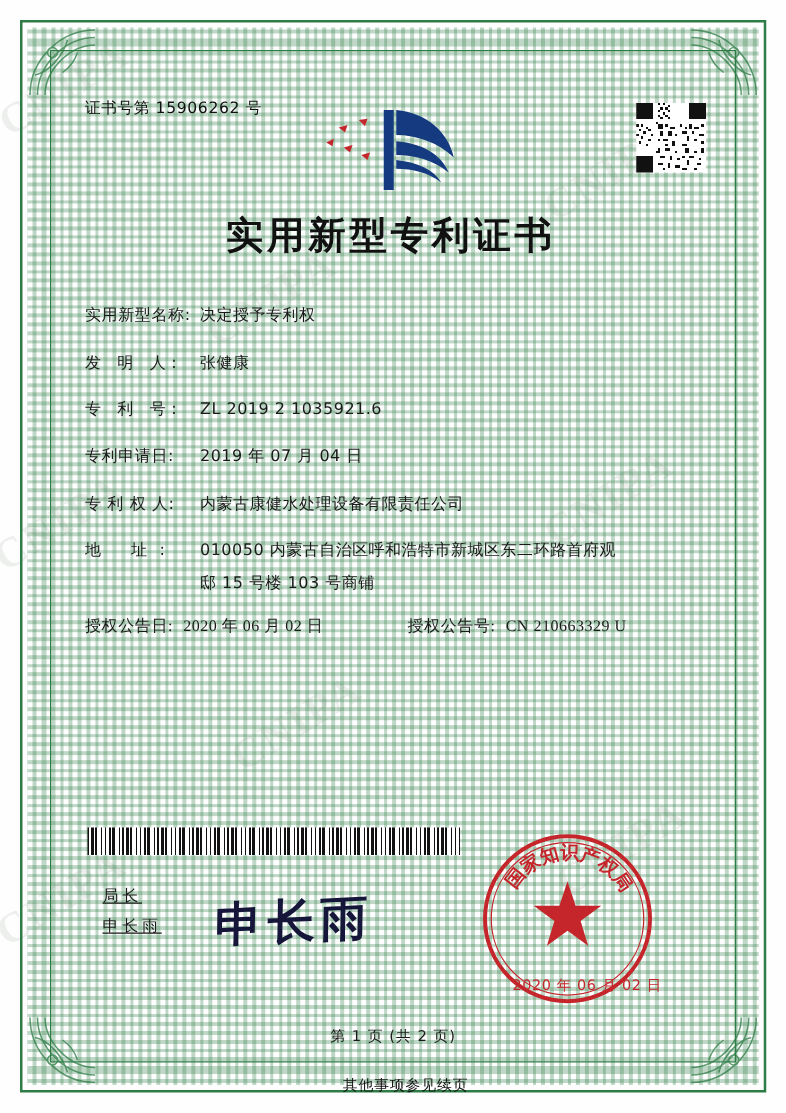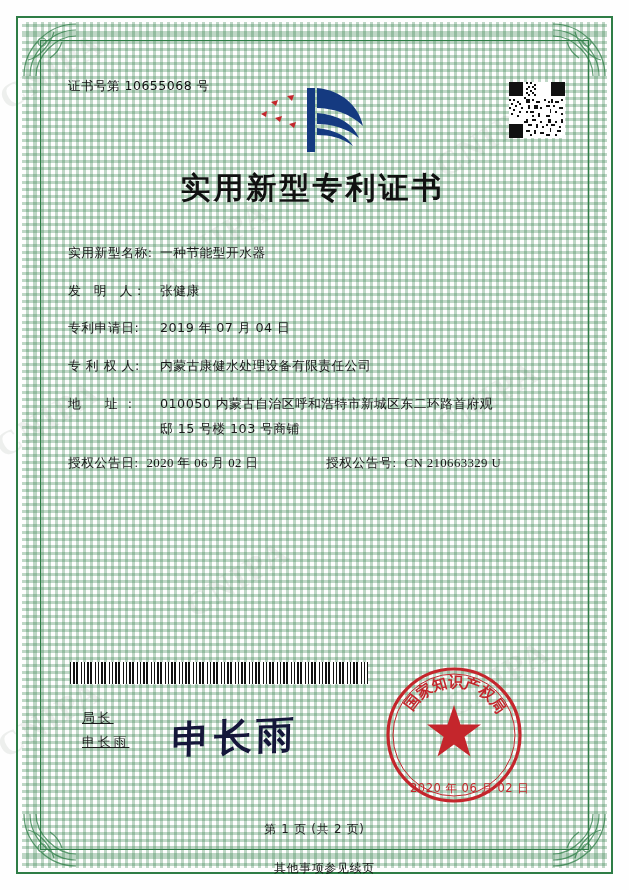--- a/index.html
+++ b/index.html
@@ -278,21 +278,21 @@
     <g fill="none" stroke="#2e7d46" stroke-width="1.2">
       <path d="M4 56 C4 28 28 4 56 4"></path>
       <path d="M10 56 C10 32 32 10 56 10"></path>
       <path d="M16 56 C16 36 36 16 56 16"></path>
       <path d="M8 40 C18 38 30 26 34 12"></path>
       <circle cx="22" cy="22" r="4"></circle>
       <path d="M30 38 C36 34 40 28 42 22"></path>
     </g>
   </svg>
 
-  <div class="cert-no">证书号第 10655068 号</div>
+  <div class="cert-no">证书号第 15906262 号</div>
 
   <svg class="logo" viewBox="0 0 120 76">
     <g fill="#c4262c">
       <path d="M6 34 l6 -3 l-1 6 z"></path>
       <path d="M16 22 l7 -2 l-2 6 z"></path>
       <path d="M20 38 l7 -2 l-2 6 z"></path>
       <path d="M32 16 l7 -1 l-2 6 z"></path>
       <path d="M34 44 l7 -2 l-2 6 z"></path>
     </g>
     <path d="M52 8 L60 8 L60 72 L52 72 Z" fill="#153a80"></path>
@@ -376,25 +376,29 @@
       <rect x="8" y="8" width="1" height="1"></rect>
         <rect x="8" y="20" width="1" height="1"></rect>
     </g>
   </svg>
 
   <div class="title">实用新型专利证书</div>
 
   <div class="fields">
     <div class="row">
       <div class="lbl">实用新型名称:</div>
-      <div class="val">一种节能型开水器</div>
+      <div class="val">决定授予专利权</div>
     </div>
     <div class="row">
       <div class="lbl sp2">发 明 人:</div>
       <div class="val">张健康</div>
+    </div>
+    <div class="row">
+      <div class="lbl sp2">专 利 号:</div>
+      <div class="val">ZL 2019 2 1035921.6</div>
     </div>
     <div class="row">
       <div class="lbl">专利申请日:</div>
       <div class="val">2019 年 07 月 04 日</div>
     </div>
     <div class="row">
       <div class="lbl">专 利 权 人:</div>
       <div class="val">内蒙古康健水处理设备有限责任公司</div>
     </div>
     <div class="row tight">

